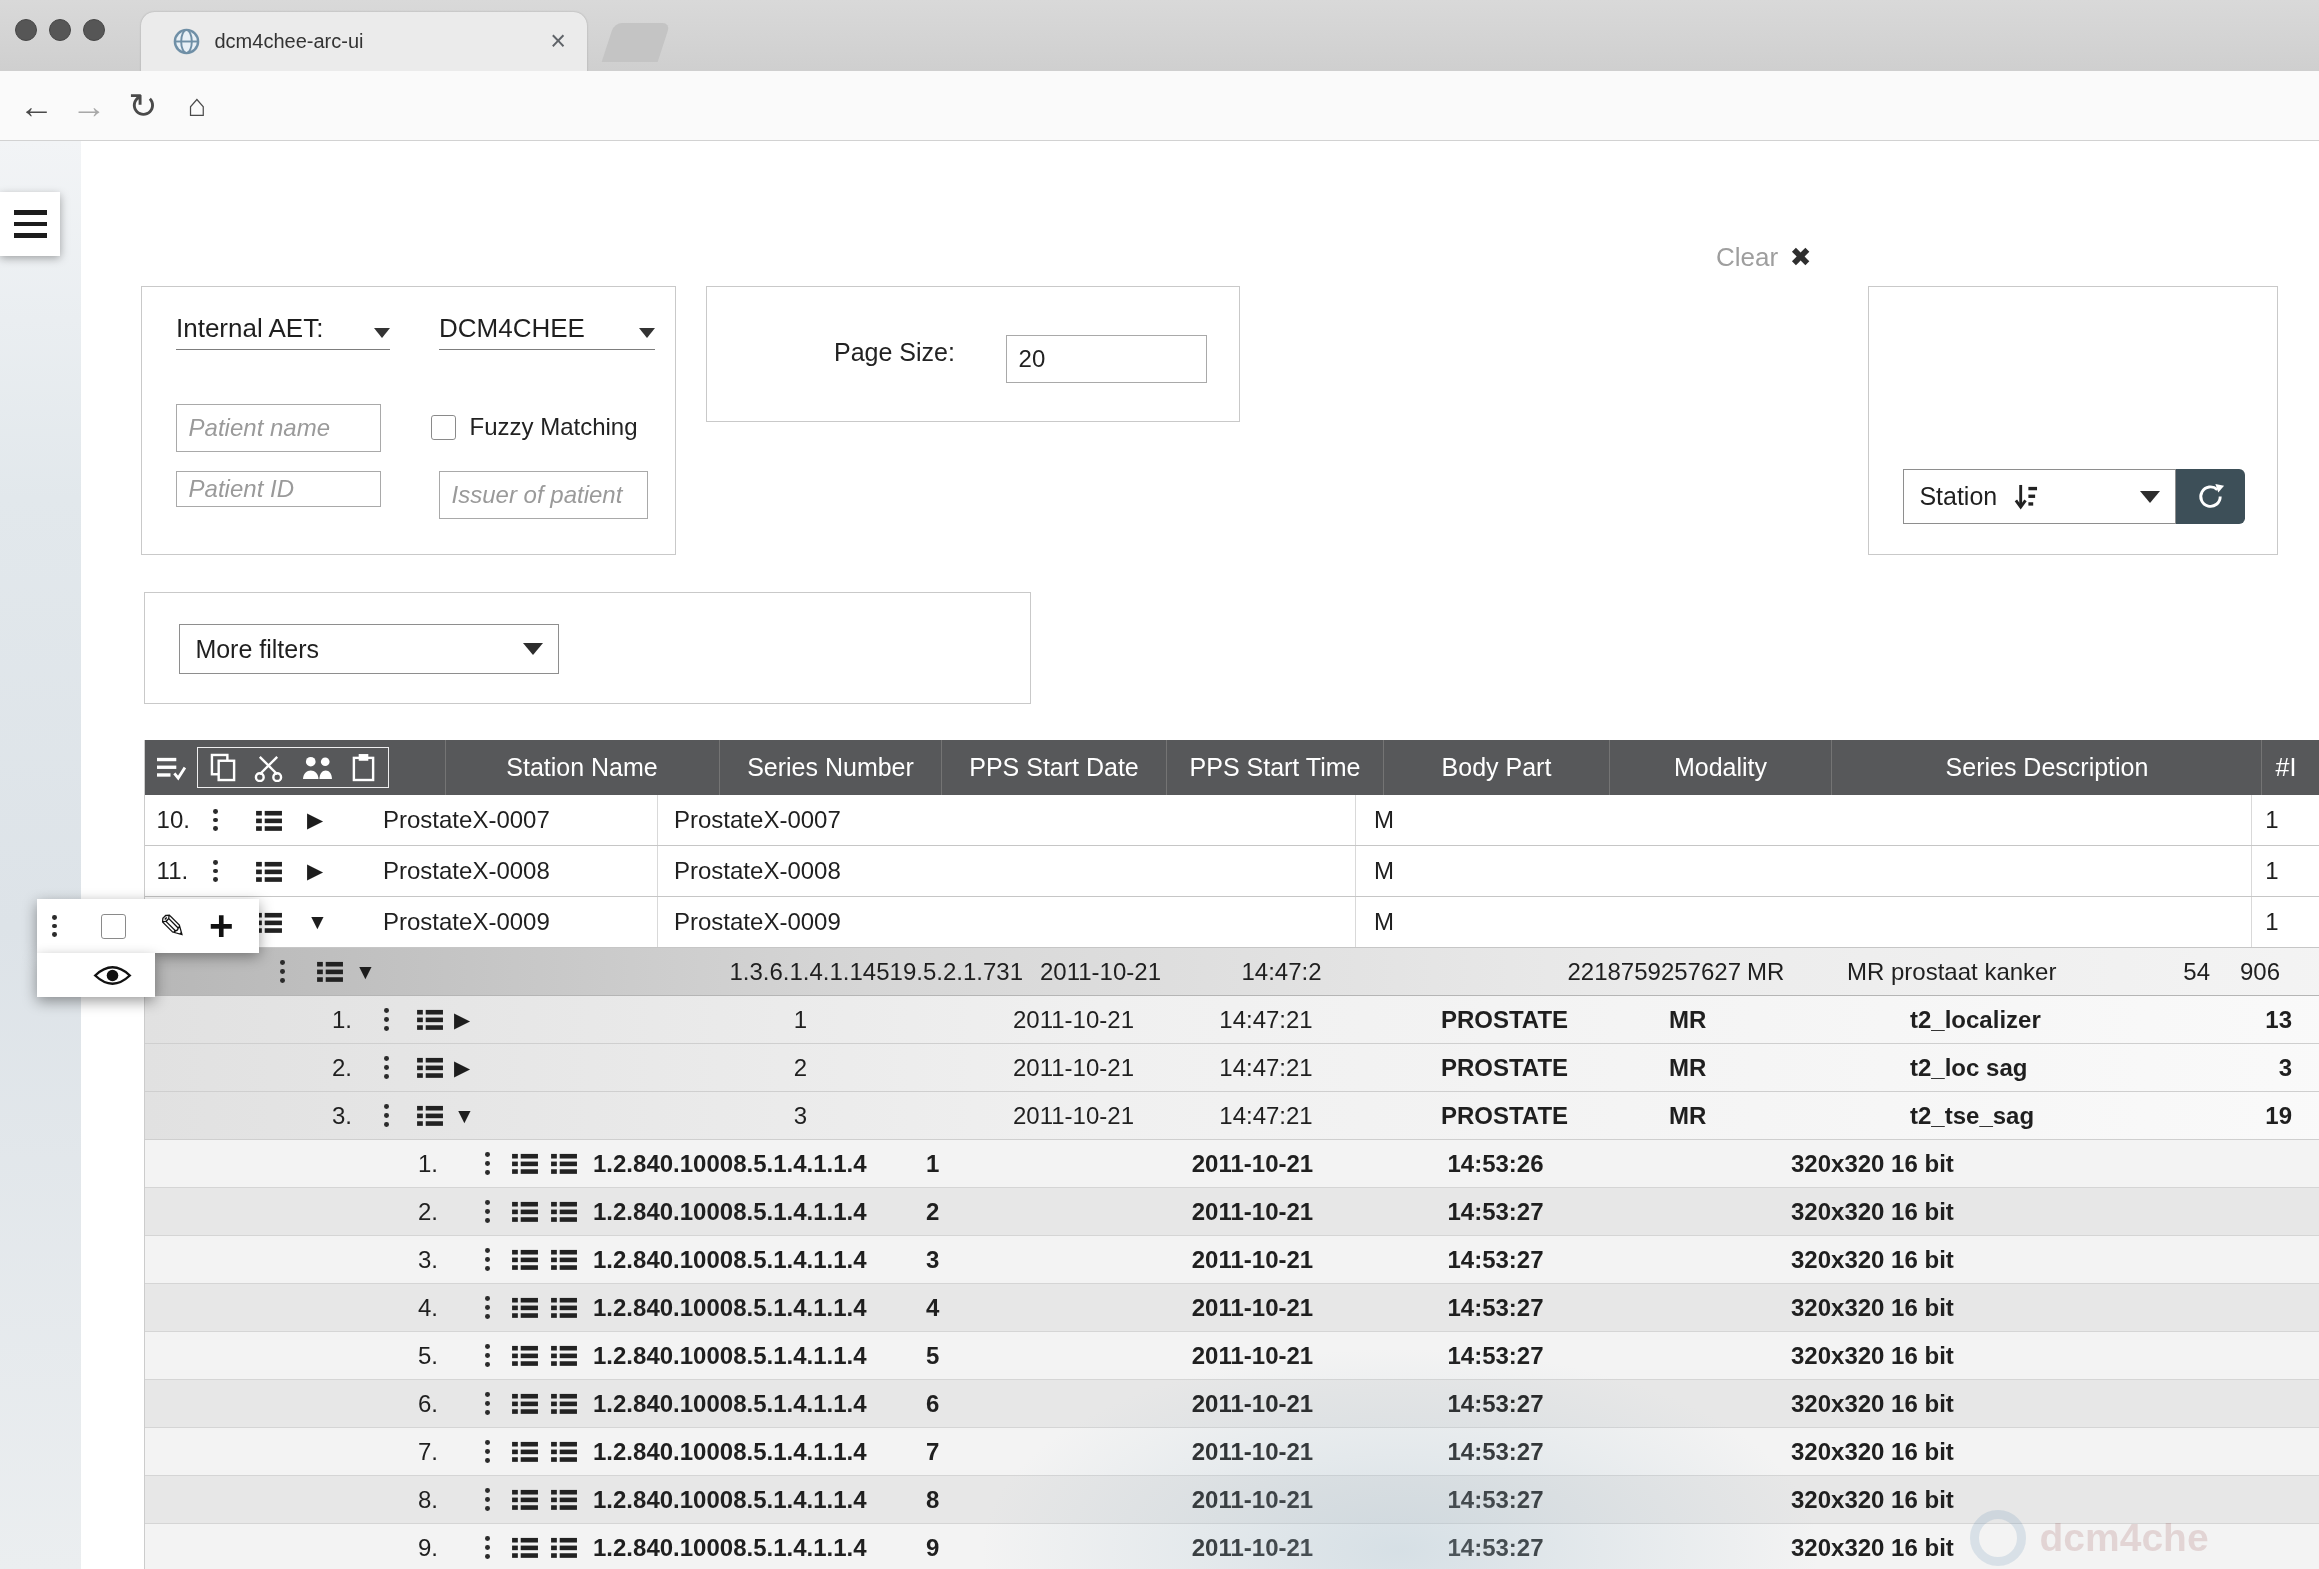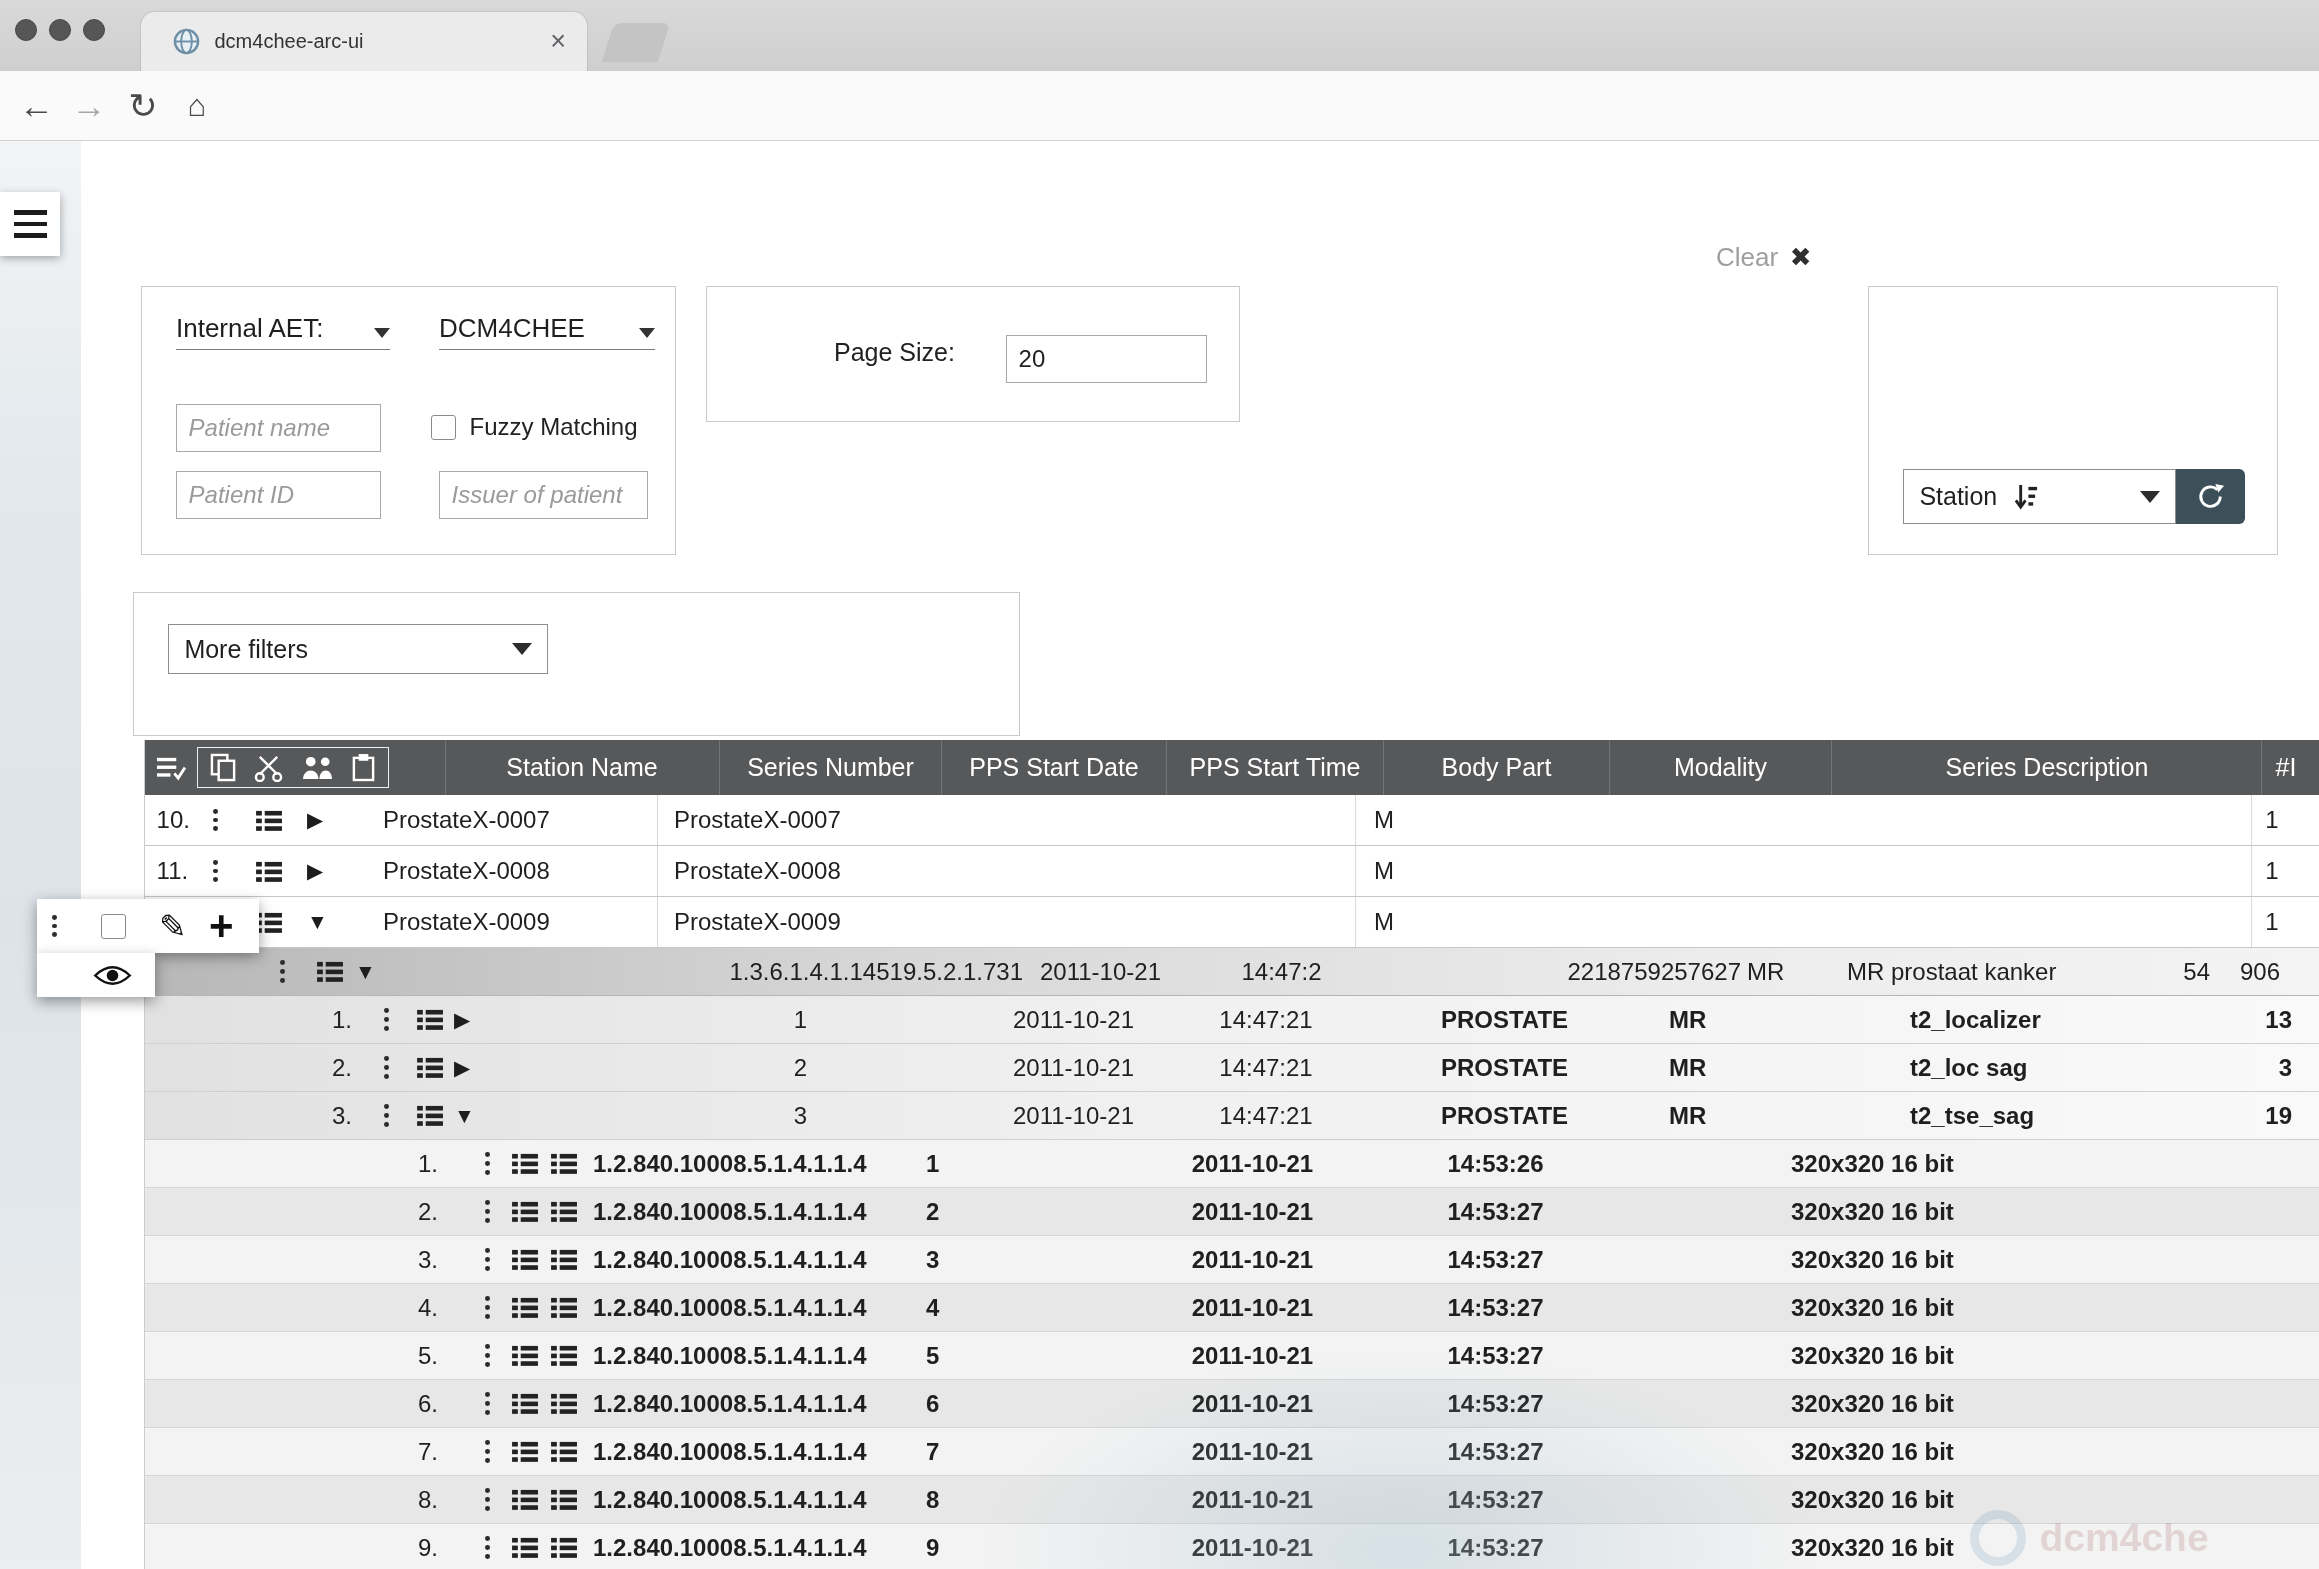--- a/index.html
+++ b/index.html
@@ -65,21 +65,21 @@
                align-items:center; justify-content:center; z-index:5; }
   .hamburger i { width:33px; height:4.8px; background:#1c1c1c; }
   .clear { position:absolute; left:1716px; top:101px; font-size:26px; color:#9e9e9e;
            display:flex; align-items:center; gap:11.6px; }
   .clear .x { color:#2f2f2f; font-size:26px; }
 
   .panel { position:absolute; border:1px solid #c9c9c9; background:rgba(255,255,255,.6); }
   .box1 { left:141px; top:145px; width:535px; height:269px; }
   .box2 { left:706px; top:145px; width:534px; height:136px; }
   .box3 { left:1868px; top:145px; width:410px; height:269px; }
-  .box4 { left:133px; top:451px; width:887px; height:144px; }
+  .box4 { left:144px; top:451px; width:887px; height:112px; }
 
   .usel { position:absolute; height:44px; border-bottom:1px solid #7d7d7d; display:flex;
           align-items:flex-end; padding-bottom:5.8px; font-size:26px; color:#1f1f1f; }
   .usel .tri { margin-left:auto; margin-bottom:5.8px; width:0; height:0;
                border-left:8.7px solid transparent; border-right:8.7px solid transparent;
                border-top:10.6px solid #333; }
   .tin { position:absolute; border:1px solid #a9a9a9; background:#fff; font-size:24px;
          padding:0 11.6px; color:#222; font-family:"Liberation Sans",sans-serif; }
   .tin::placeholder { font-style:italic; color:#9a9a9a; }
   .chkrow { position:absolute; display:flex; align-items:center; gap:13.5px; font-size:24px; color:#222; }
@@ -219,21 +219,21 @@
       </div>
       <div class="usel" style="left:297px; top:19.3px; width:216px;">
         <span>DCM4CHEE</span>
         <span class="tri"></span>
       </div>
       <input class="tin" style="left: 34px; top: 117px; width: 205px; height: 48px;" placeholder="Patient name">
       <div class="chkrow" style="left:289px; top:126px;">
         <span class="chk"></span>
         <span>Fuzzy Matching</span>
       </div>
-      <input class="tin" style="left: 34px; top: 184px; width: 205px; height: 48px;" placeholder="Patient ID">
+      <input class="tin" style="left: 34px; top: 184px; width: 205px; height: 36px;" placeholder="Patient ID">
       <input class="tin" style="left: 297px; top: 184px; width: 209px; height: 48px;" placeholder="Issuer of patient">
     </div>
 
     <div class="panel box2">
       <span class="lbl" style="left:127px; top:51px;">Page Size:</span>
       <input class="tin" style="left: 299px; top: 48px; width: 201px; height: 48px;" value="20">
     </div>
 
     <div class="panel box3">
       <div class="bsel" style="left:34px; top:182px; width:273px; height:55px;">

